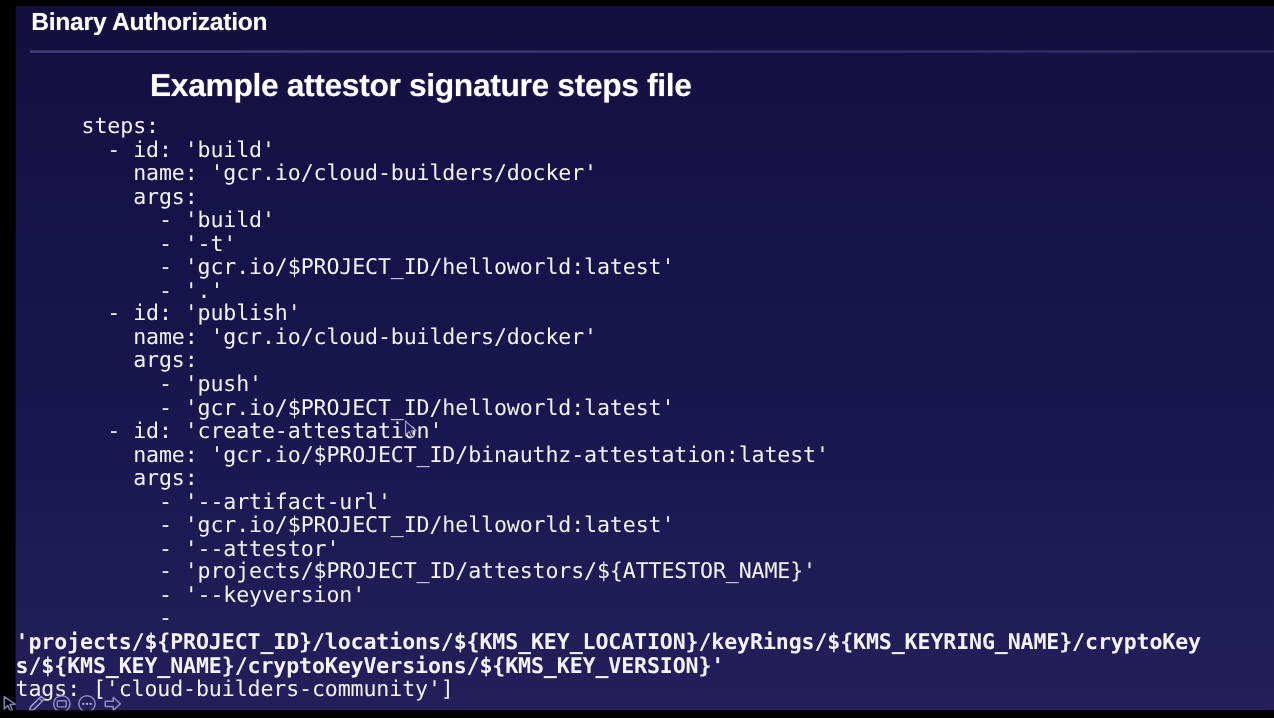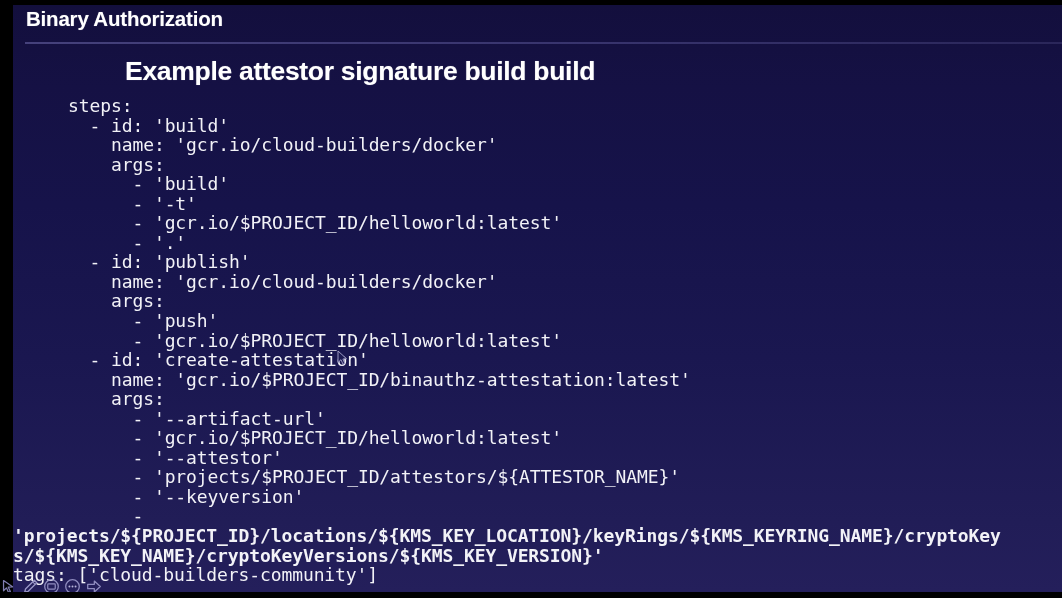--- a/index.html
+++ b/index.html
@@ -136,21 +136,21 @@
 <div class="screen">
 
   <div class="letterbox-top"></div>
 
   <div class="slide">
 
     <div class="header-title">Binary Authorization</div>
 
     <div class="header-divider"></div>
 
-    <div class="slide-title">Example attestor signature build build</div>
+    <div class="slide-title">Example attestor signature steps file</div>
 
     <div class="code-block" id="code-block"><div class="code-line">steps:</div><div class="code-line">  - id: 'build'</div><div class="code-line">    name: 'gcr.io/cloud-builders/docker'</div><div class="code-line">    args:</div><div class="code-line">      - 'build'</div><div class="code-line">      - '-t'</div><div class="code-line">      - 'gcr.io/$PROJECT_ID/helloworld:latest'</div><div class="code-line">      - '.'</div><div class="code-line">  - id: 'publish'</div><div class="code-line">    name: 'gcr.io/cloud-builders/docker'</div><div class="code-line">    args:</div><div class="code-line">      - 'push'</div><div class="code-line">      - 'gcr.io/$PROJECT_ID/helloworld:latest'</div><div class="code-line">  - id: 'create-attestation'</div><div class="code-line">    name: 'gcr.io/$PROJECT_ID/binauthz-attestation:latest'</div><div class="code-line">    args:</div><div class="code-line">      - '--artifact-url'</div><div class="code-line">      - 'gcr.io/$PROJECT_ID/helloworld:latest'</div><div class="code-line">      - '--attestor'</div><div class="code-line">      - 'projects/$PROJECT_ID/attestors/${ATTESTOR_NAME}'</div><div class="code-line">      - '--keyversion'</div><div class="code-line">      - </div><div class="code-line wrapped" style="margin-left: -55px; width: 1007px;">'projects/${PROJECT_ID}/locations/${KMS_KEY_LOCATION}/keyRings/${KMS_KEYRING_NAME}/cryptoKeys/${KMS_KEY_NAME}/cryptoKeyVersions/${KMS_KEY_VERSION}'</div><div class="code-line" style="margin-left: -55px;">tags: ['cloud-builders-community']</div></div>
 
     <div class="mouse-cursor">
       <svg width="12" height="16" viewBox="0 0 12 16" xmlns="http://www.w3.org/2000/svg">
         <path d="M1 1 L1 12.5 L4 9.7 L6 14.3 L7.8 13.4 L5.9 9 L9.6 8.8 Z" fill="#1c1a52" stroke="#a9a7cf" stroke-width="0.9"></path>
       </svg>
     </div>
 
   </div>

